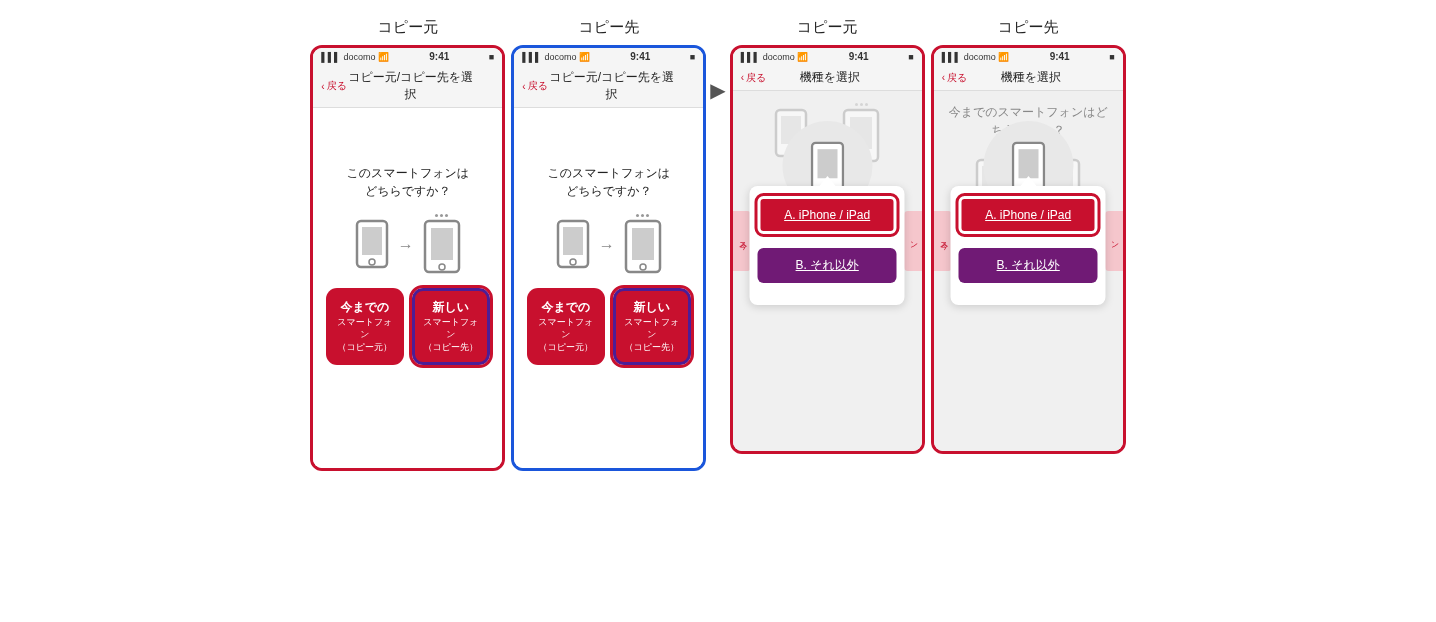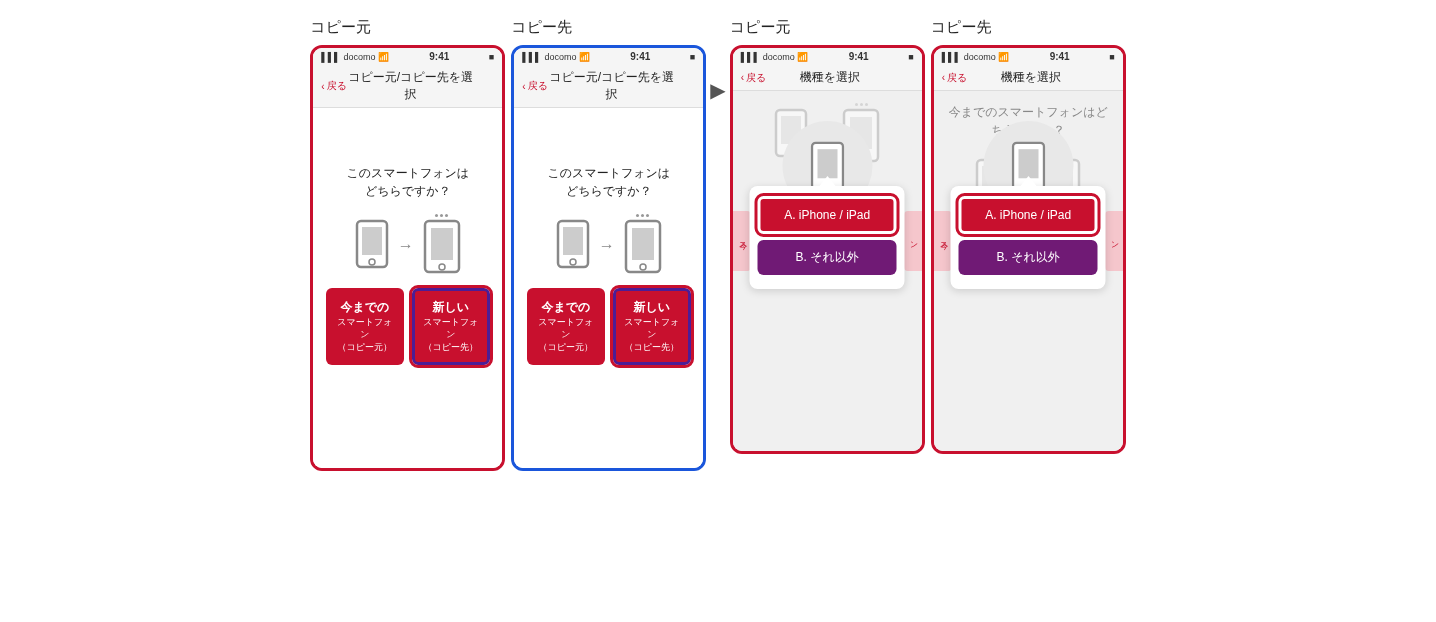--- a/index.html
+++ b/index.html
@@ -10,20 +10,21 @@
       height: 622px;
       display: flex;
       align-items: flex-start;
       justify-content: center;
       padding: 18px 20px;
       gap: 0;
     }
     .section {
       display: flex;
       flex-direction: column;
+      align-items: center;
       flex: 1;
     }
     .section-title {
       font-size: 15px;
       color: #222;
       margin-bottom: 8px;
       font-weight: normal;
     }
     .phone-frame {
       width: 195px;
@@ -109,21 +110,21 @@
     }
     .btn-row {
       display: flex;
       gap: 8px;
       justify-content: center;
     }
     .choice-btn {
       background: #c8102e;
       color: #fff;
       border: none;
-      border-radius: 6px;
+      border-radius: 11px;
       padding: 8px 6px;
       font-size: 11px;
       text-align: center;
       line-height: 1.4;
       width: 78px;
       cursor: pointer;
       border: 2px solid transparent;
     }
     .choice-btn.selected {
       border: 3px solid #4c1d95;
@@ -211,23 +212,24 @@
     .popup-btn {
       display: block;
       width: 100%;
       background: #c8102e;
       color: #fff;
       border: none;
       border-radius: 6px;
       padding: 9px 6px;
       font-size: 12px;
       text-align: center;
-      margin-bottom: 6px;
+      margin-bottom: 14px;
       cursor: pointer;
       border: 3px solid transparent;
+      text-decoration: underline;
     }
     .popup-btn.selected {
       border: 3px solid #fff;
       outline: 3px solid #c8102e;
     }
     .popup-btn.other {
       background: #701a75;
       border: none;
     }
     .partial-left {

